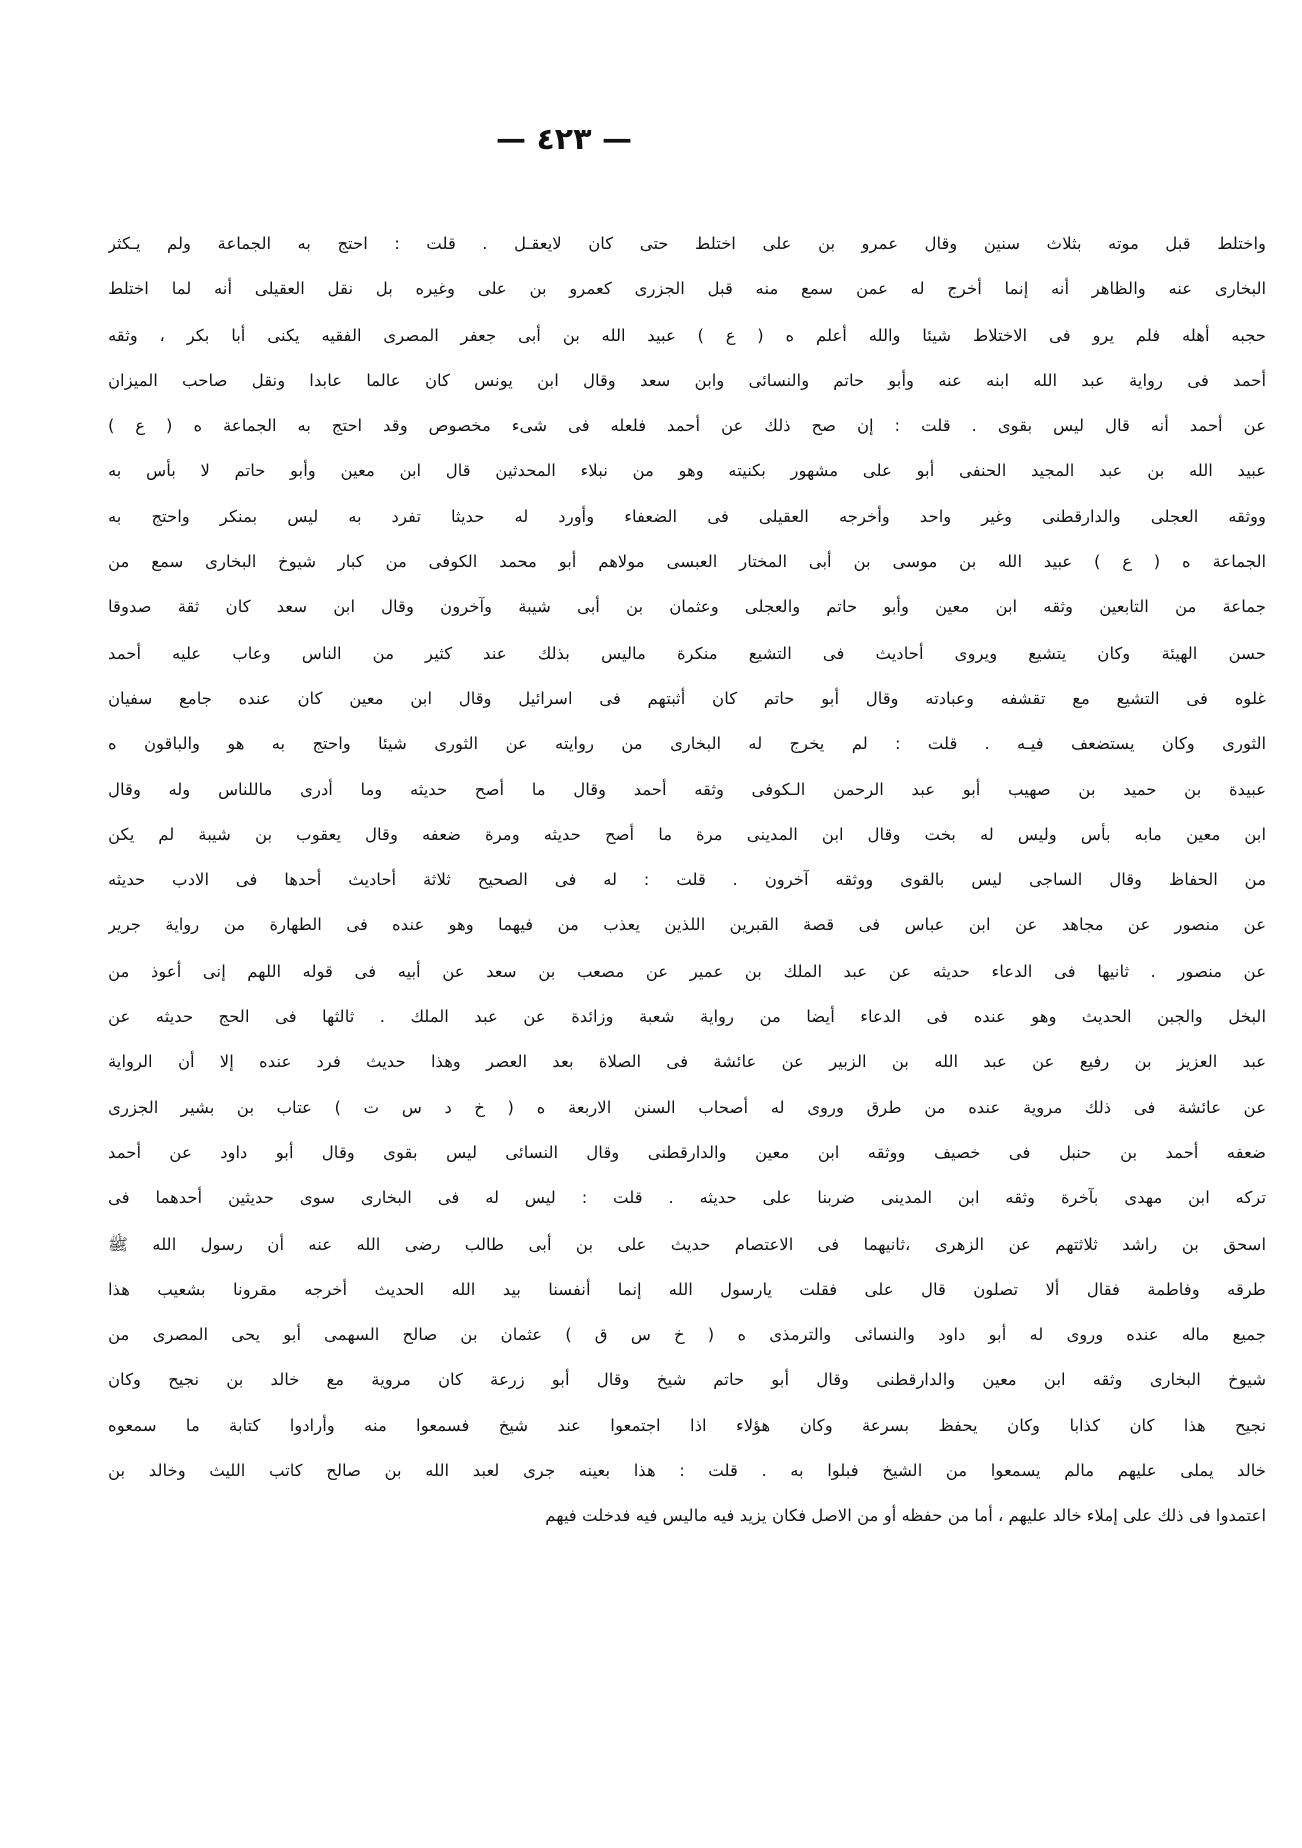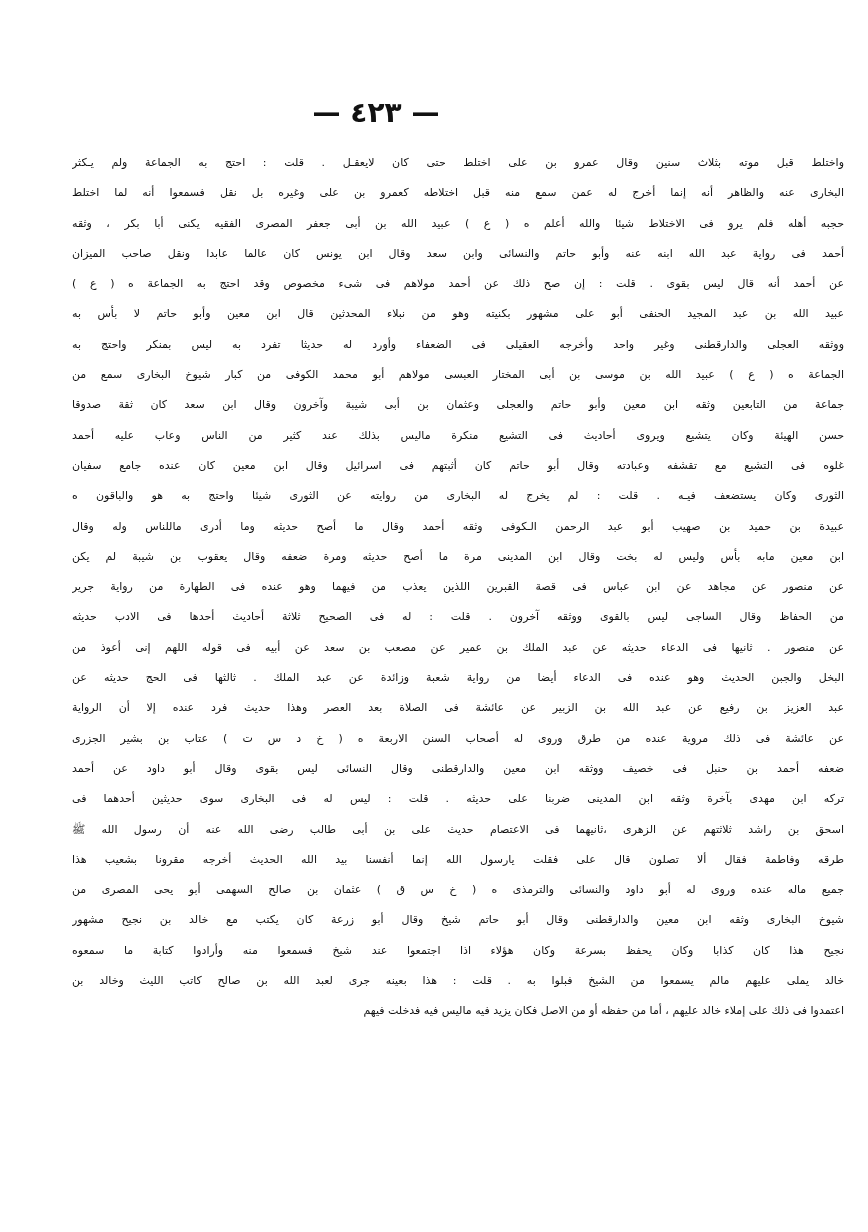--- a/index.html
+++ b/index.html
@@ -17,25 +17,25 @@
   }
   .page {
     position: absolute;
     left: 0;
     top: 0;
     width: 868px;
     height: 1232px;
   }
   .page-number {
     position: absolute;
-    top: 96px;
+    top: 80px;
     left: 0;
     width: 752px;
     text-align: center;
-    font-size: 28px;
+    font-size: 20px;
     font-weight: bold;
     direction: rtl;
     letter-spacing: 1px;
   }
   .body-text {
     position: absolute;
     top: 148px;
     left: 72px;
     width: 772px;
     direction: rtl;
@@ -56,42 +56,42 @@
   }
 </style>
 </head>
 <body>
 
 <div class="page">
   <div class="page-number">— ٤٢٣ —</div>
 
   <div class="body-text">
     <span class="line">واختلط قبل موته بثلاث سنين وقال عمرو بن على اختلط حتى كان لايعقـل . قلت : احتج به الجماعة ولم يـكثر</span>
-    <span class="line">البخارى عنه والظاهر أنه إنما أخرج له عمن سمع منه قبل اختلاطه كعمرو بن على وغيره بل نقل فسمعوا أنه لما اختلط</span>
+    <span class="line">البخارى عنه والظاهر أنه إنما أخرج له عمن سمع منه قبل الجزرى كعمرو بن على وغيره بل نقل العقيلى أنه لما اختلط</span>
     <span class="line">حجبه أهله فلم يرو فى الاختلاط شيئا والله أعلم ه ( ع ) عبيد الله بن أبى جعفر المصرى الفقيه يكنى أبا بكر ، وثقه</span>
     <span class="line">أحمد فى رواية عبد الله ابنه عنه وأبو حاتم والنسائى وابن سعد وقال ابن يونس كان عالما عابدا ونقل صاحب الميزان</span>
-    <span class="line">عن أحمد أنه قال ليس بقوى . قلت : إن صح ذلك عن أحمد مولاهم فى شىء مخصوص وقد احتج به الجماعة ه ( ع )</span>
+    <span class="line">عن أحمد أنه قال ليس بقوى . قلت : إن صح ذلك عن أحمد فلعله فى شىء مخصوص وقد احتج به الجماعة ه ( ع )</span>
     <span class="line">عبيد الله بن عبد المجيد الحنفى أبو على مشهور بكنيته وهو من نبلاء المحدثين قال ابن معين وأبو حاتم لا بأس به</span>
     <span class="line">ووثقه العجلى والدارقطنى وغير واحد وأخرجه العقيلى فى الضعفاء وأورد له حديثا تفرد به ليس بمنكر واحتج به</span>
     <span class="line">الجماعة ه ( ع ) عبيد الله بن موسى بن أبى المختار العبسى مولاهم أبو محمد الكوفى من كبار شيوخ البخارى سمع من</span>
     <span class="line">جماعة من التابعين وثقه ابن معين وأبو حاتم والعجلى وعثمان بن أبى شيبة وآخرون وقال ابن سعد كان ثقة صدوقا</span>
     <span class="line">حسن الهيئة وكان يتشيع ويروى أحاديث فى التشيع منكرة ماليس بذلك عند كثير من الناس وعاب عليه أحمد</span>
     <span class="line">غلوه فى التشيع مع تقشفه وعبادته وقال أبو حاتم كان أثبتهم فى اسرائيل وقال ابن معين كان عنده جامع سفيان</span>
     <span class="line">الثورى وكان يستضعف فيـه . قلت : لم يخرج له البخارى من روايته عن الثورى شيئا واحتج به هو والباقون ه</span>
     <span class="line">عبيدة بن حميد بن صهيب أبو عبد الرحمن الـكوفى وثقه أحمد وقال ما أصح حديثه وما أدرى ماللناس وله وقال</span>
     <span class="line">ابن معين مابه بأس وليس له بخت وقال ابن المدينى مرة ما أصح حديثه ومرة ضعفه وقال يعقوب بن شيبة لم يكن</span>
+    <span class="line">من الحفاظ وقال الساجى ليس بالقوى ووثقه آخرون . قلت : له فى الصحيح ثلاثة أحاديث أحدها فى الادب حديثه</span>
     <span class="line">عن منصور عن مجاهد عن ابن عباس فى قصة القبرين اللذين يعذب من فيهما وهو عنده فى الطهارة من رواية جرير</span>
-    <span class="line">من الحفاظ وقال الساجى ليس بالقوى ووثقه آخرون . قلت : له فى الصحيح ثلاثة أحاديث أحدها فى الادب حديثه</span>
     <span class="line">عن منصور . ثانيها فى الدعاء حديثه عن عبد الملك بن عمير عن مصعب بن سعد عن أبيه فى قوله اللهم إنى أعوذ من</span>
     <span class="line">البخل والجبن الحديث وهو عنده فى الدعاء أيضا من رواية شعبة وزائدة عن عبد الملك . ثالثها فى الحج حديثه عن</span>
     <span class="line">عبد العزيز بن رفيع عن عبد الله بن الزبير عن عائشة فى الصلاة بعد العصر وهذا حديث فرد عنده إلا أن الرواية</span>
     <span class="line">عن عائشة فى ذلك مروية عنده من طرق وروى له أصحاب السنن الاربعة ه ( خ د س ت ) عتاب بن بشير الجزرى</span>
     <span class="line">ضعفه أحمد بن حنبل فى خصيف ووثقه ابن معين والدارقطنى وقال النسائى ليس بقوى وقال أبو داود عن أحمد</span>
     <span class="line">تركه ابن مهدى بآخرة وثقه ابن المدينى ضربنا على حديثه . قلت : ليس له فى البخارى سوى حديثين أحدهما فى</span>
     <span class="line">اسحق بن راشد ثلاثتهم عن الزهرى ،ثانيهما فى الاعتصام حديث على بن أبى طالب رضى الله عنه أن رسول الله ﷺ</span>
     <span class="line">طرقه وفاطمة فقال ألا تصلون قال على فقلت يارسول الله إنما أنفسنا بيد الله الحديث أخرجه مقرونا بشعيب هذا</span>
     <span class="line">جميع ماله عنده وروى له أبو داود والنسائى والترمذى ه ( خ س ق ) عثمان بن صالح السهمى أبو يحى المصرى من</span>
-    <span class="line">شيوخ البخارى وثقه ابن معين والدارقطنى وقال أبو حاتم شيخ وقال أبو زرعة كان يكتب مع خالد بن نجيح مشهور</span>
+    <span class="line">شيوخ البخارى وثقه ابن معين والدارقطنى وقال أبو حاتم شيخ وقال أبو زرعة كان مروية مع خالد بن نجيح وكان</span>
     <span class="line">نجيح هذا كان كذابا وكان يحفظ بسرعة وكان هؤلاء اذا اجتمعوا عند شيخ فسمعوا منه وأرادوا كتابة ما سمعوه</span>
     <span class="line">خالد يملى عليهم مالم يسمعوا من الشيخ فبلوا به . قلت : هذا بعينه جرى لعبد الله بن صالح كاتب الليث وخالد بن</span>
     <span class="line last">اعتمدوا فى ذلك على إملاء خالد عليهم ، أما من حفظه أو من الاصل فكان يزيد فيه ماليس فيه فدخلت فيهم</span>
   </div>
 </div>
 
 </body></html>

